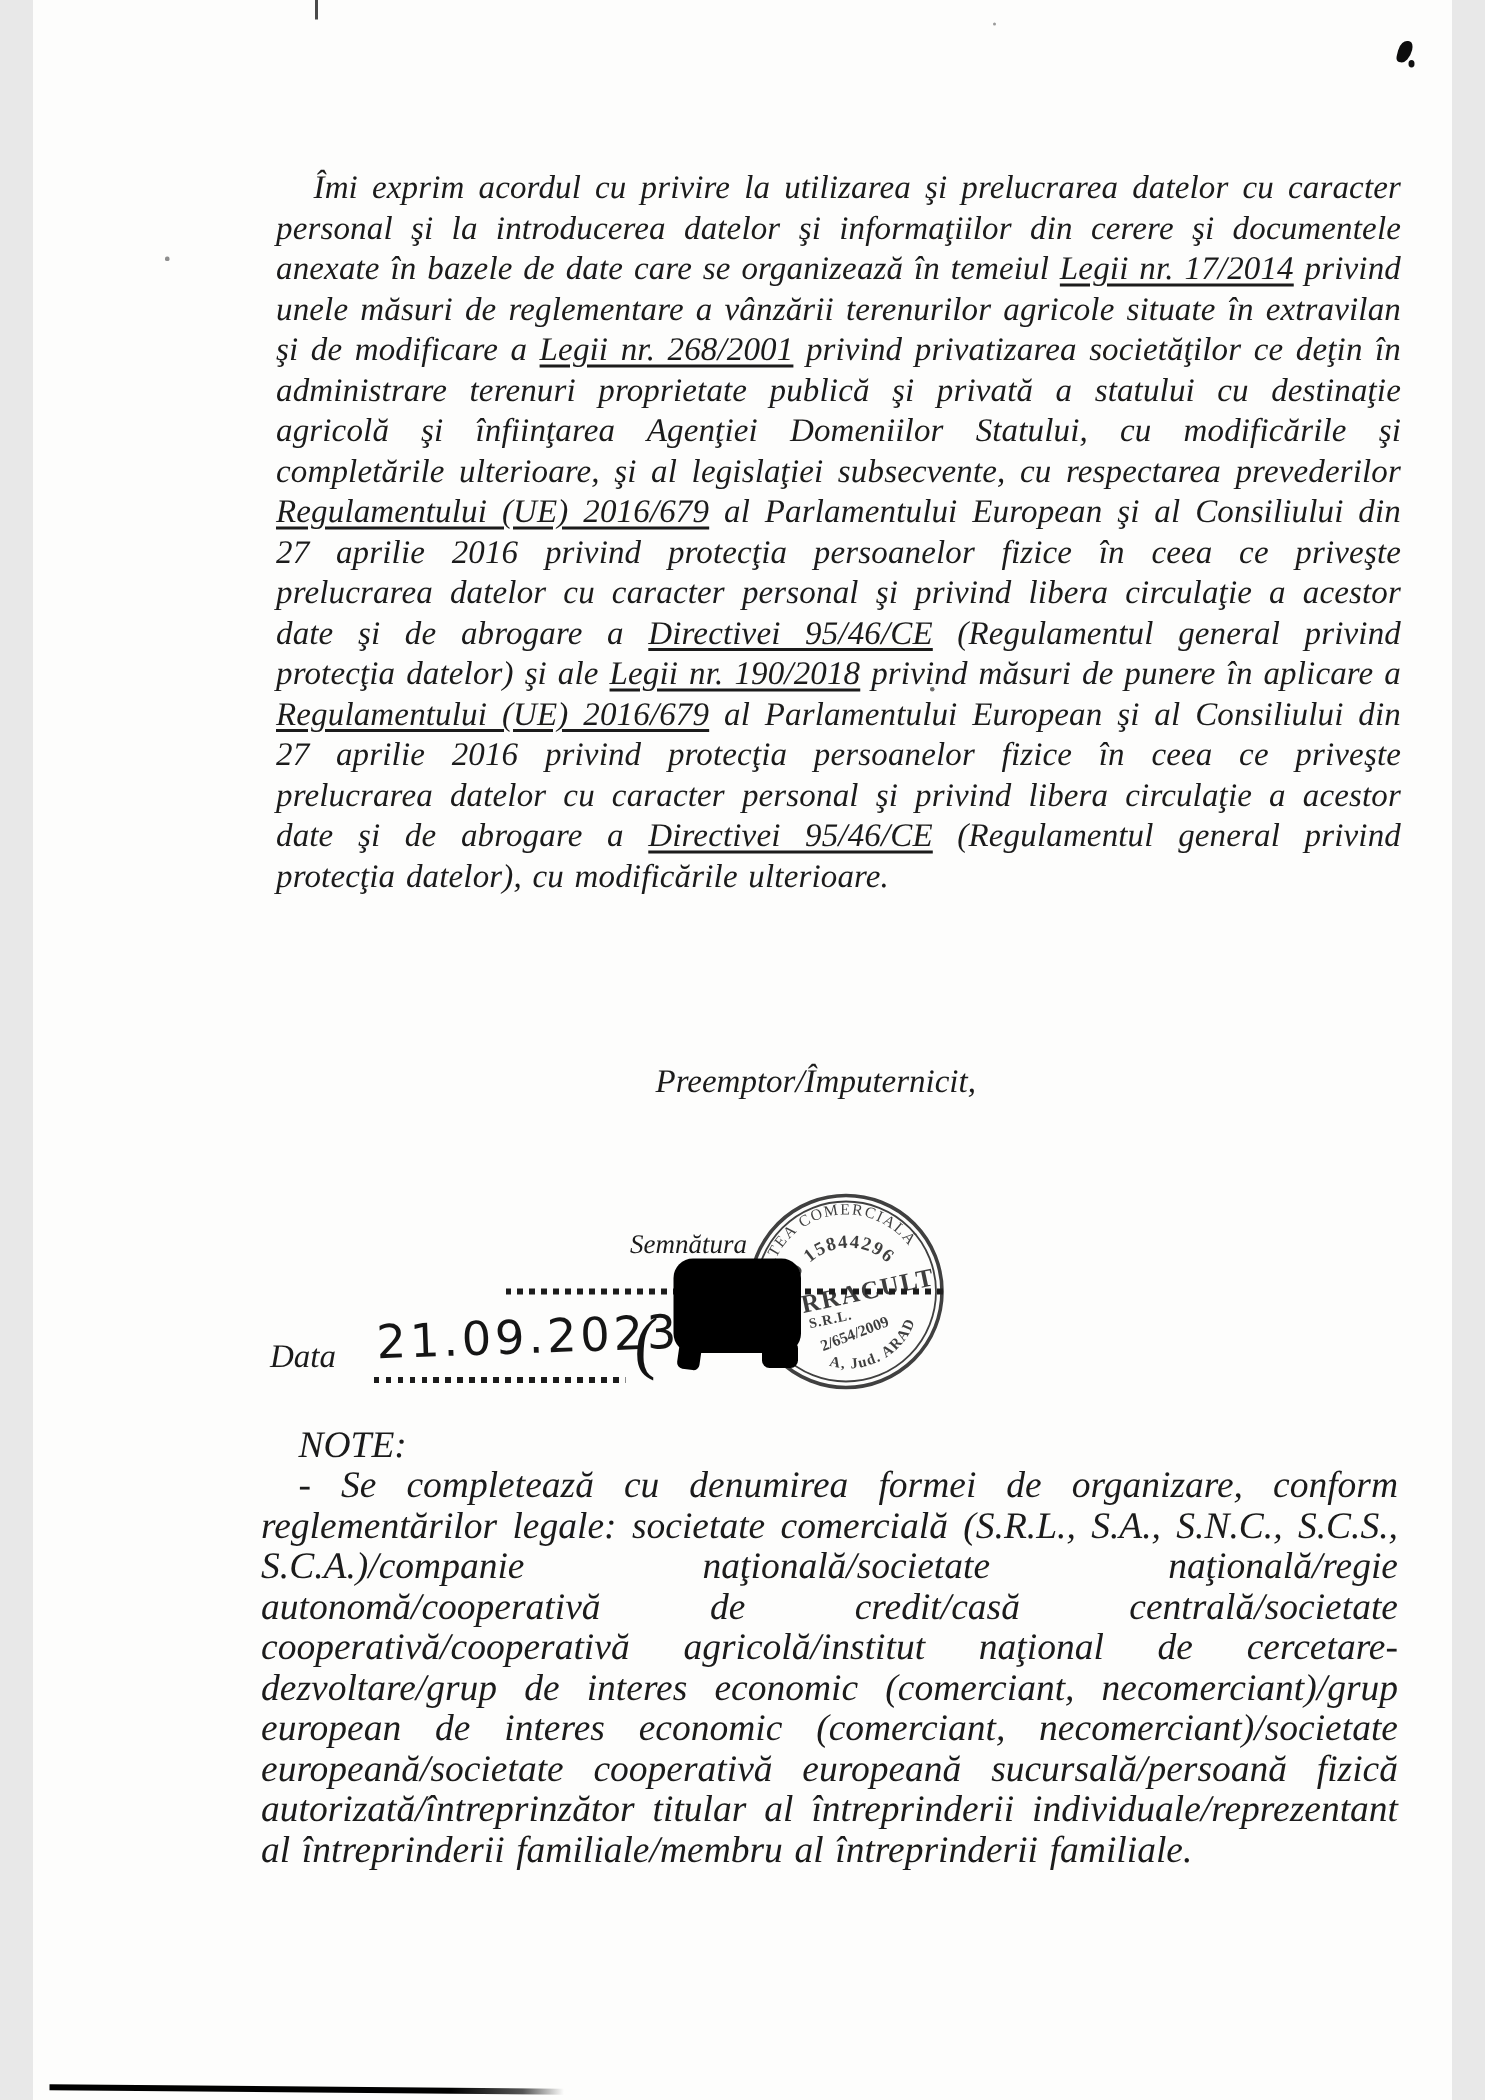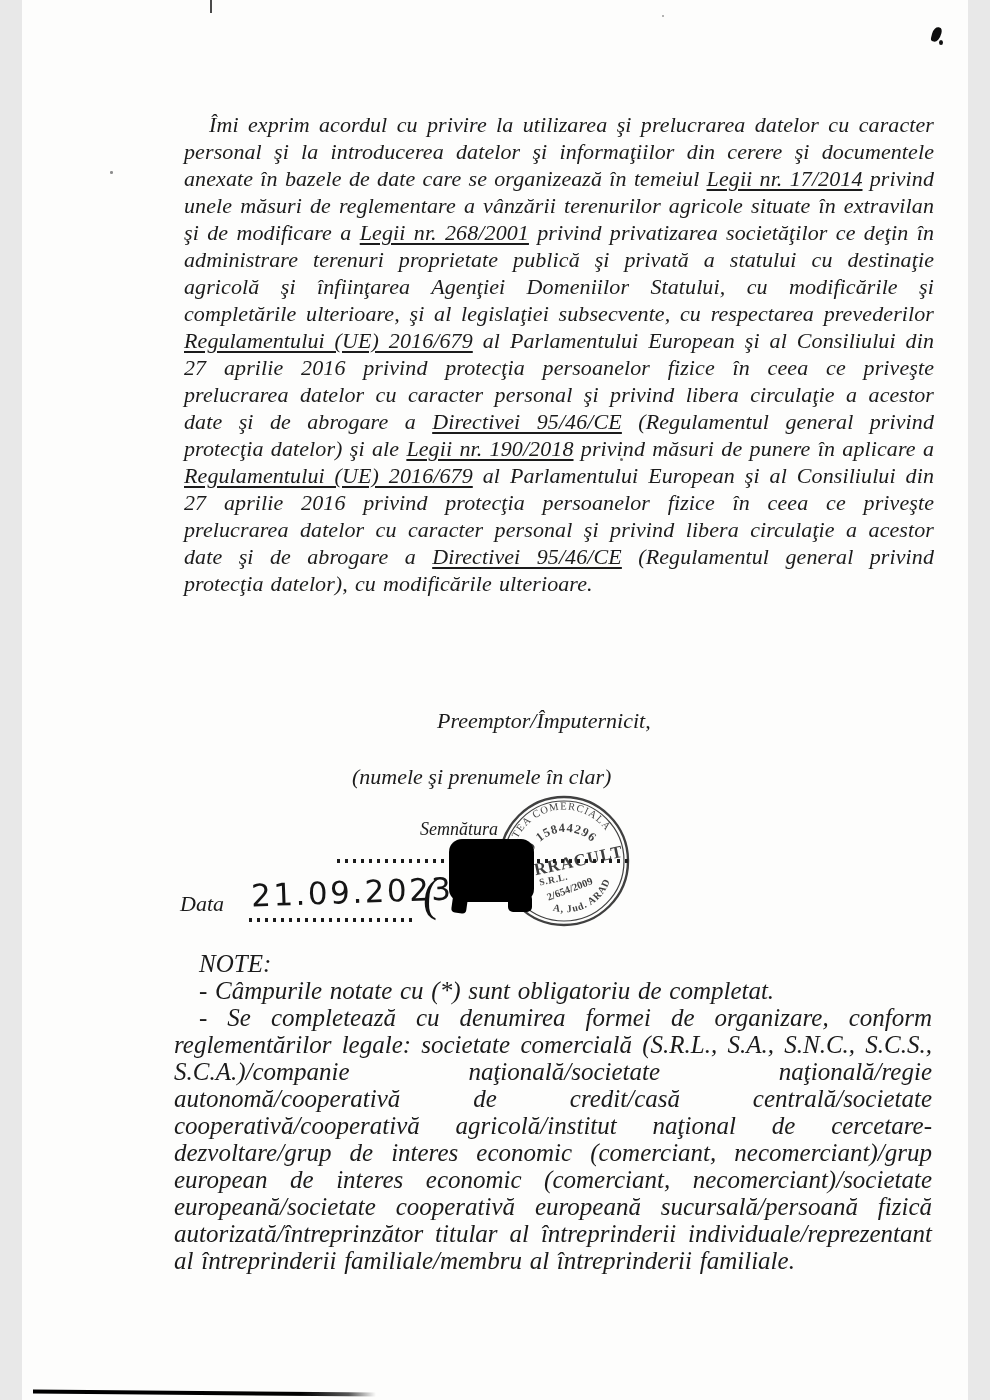--- a/index.html
+++ b/index.html
@@ -112,21 +112,20 @@
   <div class="speck-3"></div>
   <div class="bottom-line"></div>
 
   <div class="bodytext">
     <p class="p-consent"><span>Îmi exprim acordul cu privire la utilizarea şi prelucrarea datelor cu caracter personal şi la introducerea datelor şi informaţiilor din cerere şi documentele anexate în bazele de date care se organizează în temeiul </span><span class="u">Legii nr. 17/2014</span><span> privind unele măsuri de reglementare a vânzării terenurilor agricole situate în extravilan şi de modificare a </span><span class="u">Legii nr. 268/2001</span><span> privind privatizarea societăţilor ce deţin în administrare terenuri proprietate publică şi privată a statului cu destinaţie agricolă şi înfiinţarea Agenţiei Domeniilor Statului, cu modificările şi completările ulterioare, şi al legislaţiei subsecvente, cu respectarea prevederilor </span><span class="u">Regulamentului (UE) 2016/679</span><span> al Parlamentului European şi al Consiliului din 27 aprilie 2016 privind protecţia persoanelor fizice în ceea ce priveşte prelucrarea datelor cu caracter personal şi privind libera circulaţie a acestor date şi de abrogare a </span><span class="u">Directivei 95/46/CE</span><span> (Regulamentul general privind protecţia datelor) şi ale </span><span class="u">Legii nr. 190/2018</span><span> privind măsuri de punere în aplicare a </span><span class="u">Regulamentului (UE) 2016/679</span><span> al Parlamentului European şi al Consiliului din 27 aprilie 2016 privind protecţia persoanelor fizice în ceea ce priveşte prelucrarea datelor cu caracter personal şi privind libera circulaţie a acestor date şi de abrogare a </span><span class="u">Directivei 95/46/CE</span><span> (Regulamentul general privind protecţia datelor), cu modificările ulterioare.</span></p>
   </div>
 
   <div class="abs role-line">Preemptor/Împuternicit,</div>
 
 
-  <div class="abs name-hint">(numele şi prenumele în clar)</div>
 
   <div class="abs sig-label">Semnătura</div>
 
   <div class="dotline dot-sig"></div>
 
   <svg class="stamp" viewBox="0 0 140 140">
     <defs>
       <path id="arcTop" d="M 21,88 A 52,52 0 1 1 119,88"></path>
       <path id="arcMid" d="M 32,79 A 38,38 0 1 1 108,79"></path>
       <path id="arcBot" d="M 30,98 A 47,47 0 0 0 113,95"></path>
@@ -153,17 +152,16 @@
   <div class="redact"></div>
   <div class="redact-foot-l"></div>
   <div class="redact-foot-r"></div>
 
   <div class="abs date-label">Data</div>
   <div class="abs date-hand">21.09.2023</div>
   <div class="dotline dot-date"></div>
 
   <div class="notes">
     <p class="notes-title">NOTE:</p>
-    <p class="note-item-1">- Câmpurile notate cu (*) sunt obligatoriu de completat.</p>
     <p class="note-item-2">- Se completează cu denumirea formei de organizare, conform reglementărilor legale: societate comercială (S.R.L., S.A., S.N.C., S.C.S., S.C.A.)/companie naţională/societate naţională/regie autonomă/cooperativă de credit/casă centrală/societate cooperativă/cooperativă agricolă/institut naţional de cercetare-dezvoltare/grup de interes economic (comerciant, necomerciant)/grup european de interes economic (comerciant, necomerciant)/societate europeană/societate cooperativă europeană sucursală/persoană fizică autorizată/întreprinzător titular al întreprinderii individuale/reprezentant al întreprinderii familiale/membru al întreprinderii familiale.</p>
   </div>
 
 </div>
 
 </body></html>

